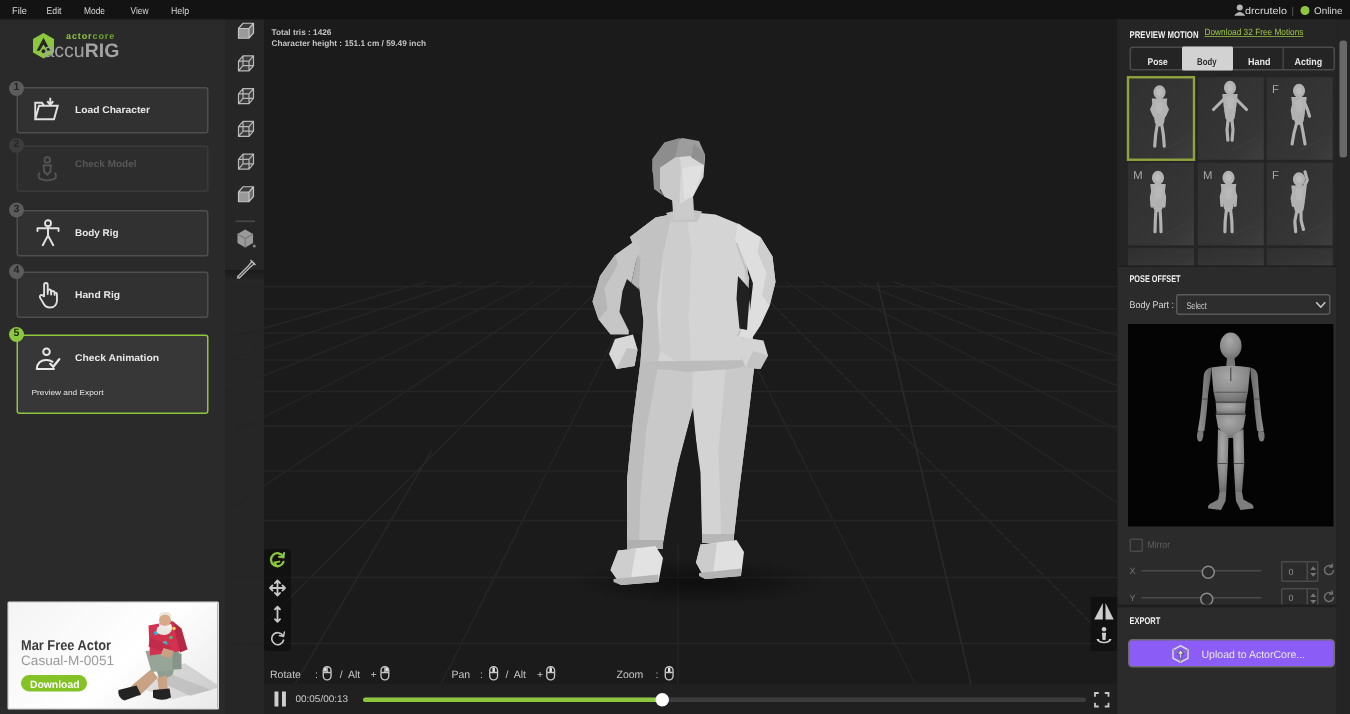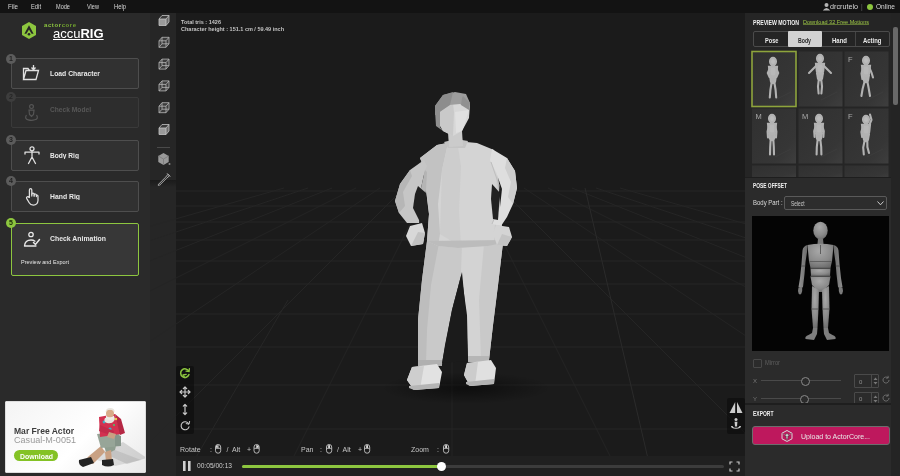--- a/index.html
+++ b/index.html
@@ -46,21 +46,21 @@
   </div>
 
   <div id="sidebar" class="abs">
 
     <svg class="abs" style="left:21px;top:8px" width="70" height="27" viewBox="0 0 70 27">
       <path d="M8 1 L15 5 L15 14 L8 18 L1 14 L1 5 Z" fill="#8dc63f"></path>
       <path d="M8 4.2 L12.6 12.8 L10.6 12.8 L8 8.6 L5.4 12.8 L3.4 12.8 Z" fill="#262626"></path>
       <circle cx="8" cy="13.2" r="1.3" fill="#262626"></circle>
     </svg>
     <div class="abs" style="left:44px;top:9px;color:#8dc63f;font-size:6px;font-weight:bold;letter-spacing:0.6px">actor<span style="color:#71a32f">core</span></div>
-    <div class="abs" style="left:53px;top:13px;color:#ffffff;font-size:13px;text-decoration:underline;">accu<b>RIG</b></div>
+    <div class="abs" style="left:29px;top:13px;color:#a3a3a3;font-size:13px;">accu<b>RIG</b></div>
 
     <span class="badge" style="top:40.5px">1</span>
     <div class="stepbtn" style="top:45px;height:29px">
       <svg class="abs" style="left:10px;top:6px" width="19" height="17" viewBox="0 0 19 17">
         <path d="M1.5 14.5 L4 5.5 L16.5 5.5 L14 14.5 Z M1.5 14.5 L1.5 3.5 L6 3.5 L7.5 5.5" fill="none" stroke="#e0e0e0" stroke-width="1.3"></path>
         <path d="M11.5 0 L11.5 4 M9.5 2.5 L11.5 4.8 L13.5 2.5" fill="none" stroke="#e0e0e0" stroke-width="1.3"></path>
       </svg>
       <div class="lbl" style="transform:scale(0.524,0.5);top:11px">Load Character</div>
     </div>
 
@@ -552,21 +552,21 @@
         <path d="M0.5 3 L2.5 0.5 L4.5 3 Z M0.5 5 L2.5 7.5 L4.5 5 Z" fill="#777"></path>
       </svg>
   </div>
   <svg class="abs" style="left:881px;top:393px" width="10" height="10" viewBox="0 0 10 10">
       <path d="M8 5 a3 3 0 1 1 -1 -2.2 M7 0.8 L7.3 2.9 L5.2 3.2" fill="none" stroke="#6e6e6e" stroke-width="1"></path>
     </svg>
 
   <div class="abs" style="left:745px;top:403px;width:146px;height:2px;background:#1e1e1e"></div>
   <div class="abs" style="left:745px;top:405px;width:146px;height:71px;background:#2b2b2b"></div>
   <div class="sx hdr" style="left:753px;top:410px;font-size:13px;transform:scale(0.383,0.5)">EXPORT</div>
-  <div class="abs" style="left:752px;top:426px;width:136px;height:17px;border:1px solid #6d6d6d;border-radius:3px;background:#be185d">
+  <div class="abs" style="left:752px;top:426px;width:136px;height:17px;border:1px solid #6d6d6d;border-radius:3px;background:#8b5cf6">
     <svg class="abs" style="left:28px;top:2.5px" width="12" height="12" viewBox="0 0 12 12">
       <path d="M6 0.5 L11 3.2 L11 8.8 L6 11.5 L1 8.8 L1 3.2 Z" fill="none" stroke="#d8d8d8" stroke-width="1"></path>
       <path d="M1 3.2 L6 6 L11 3.2 M6 6 L6 11.5" fill="none" stroke="#8a8a8a" stroke-width="0.7"></path>
       <path d="M6 3.2 L8.2 6 L6.8 6 L6.8 8.8 L5.2 8.8 L5.2 6 L3.8 6 Z" fill="#d8d8d8" stroke="#2e2e2e" stroke-width="0.4"></path>
     </svg>
     <span class="sx" style="left:48px;top:4.5px;color:#e8e8e8;font-size:14px;transform:scale(0.501,0.5)">Upload to ActorCore...</span>
   </div>
   <div id="scrollbar" class="abs"></div>
   <div id="scrollthumb" class="abs"></div>
 </div>

